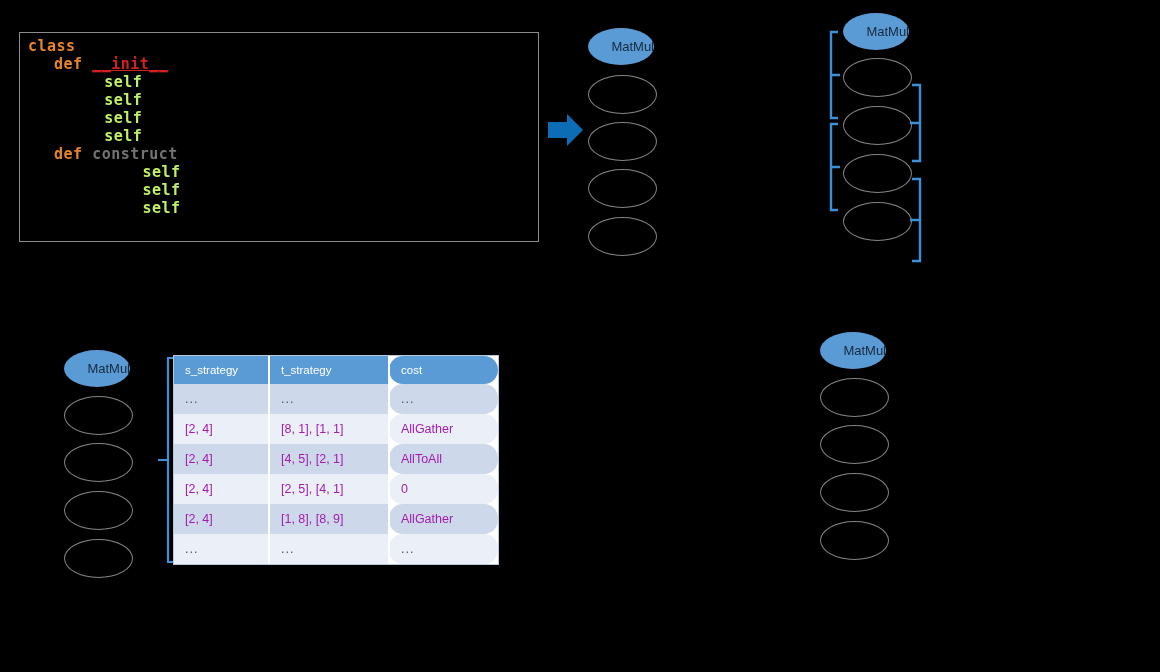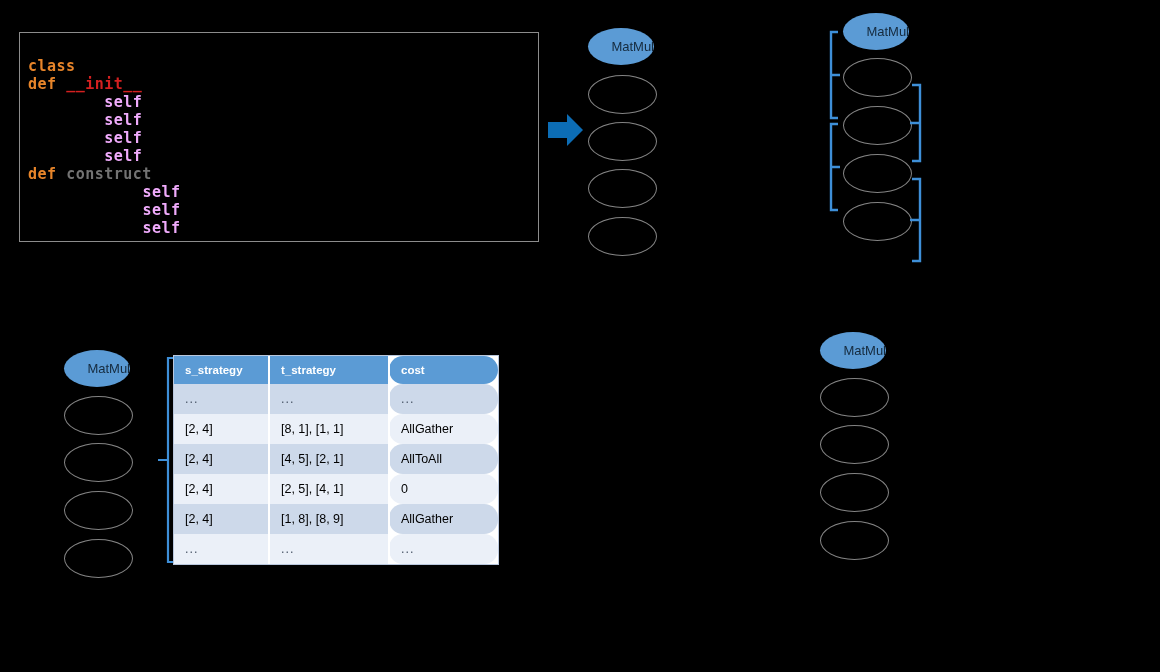--- a/index.html
+++ b/index.html
@@ -25,35 +25,35 @@
   
   #code-block {
     position: absolute;
     left: 19px;
     top: 32px;
     width: 520px;
     height: 210px;
     border: 1.5px solid #8c8c8c;
     background: #000000;
     box-sizing: border-box;
-    padding: 24px 0 0 8px;
+    padding: 4px 0 0 8px;
   }
   .code-line {
     font-family: "DejaVu Sans Mono", "Liberation Mono", monospace;
     font-size: 15px;
     font-weight: bold;
     line-height: 18px;
     white-space: pre;
     letter-spacing: 0.5px;
   }
   .kw-class   { color: #e8852a; }
-  .kw-def     { color: #e8852a; }
-  .fn-init    { color: #d42020; text-decoration-color:#d42020; }
+  .kw-def     { color: #e8852a; margin-left: 26px; }
+  .fn-init    { color: #d42020; text-decoration: underline; text-decoration-color:#d42020; }
   .fn-construct { color: #737373; }
-  .var-self   { color: #f0abfc; }
+  .var-self   { color: #bef264; }
 
   
   .matmul-node {
     position: absolute;
     background: #5B9BD5;
     border-radius: 50%;
     color: #152a3d;
     font-size: 13px;
     display: flex;
     align-items: center;
@@ -91,30 +91,30 @@
     border-collapse: collapse;
     border-spacing: 0;
     font-family: "Liberation Sans", sans-serif;
     background: #ffffff;
     box-shadow: 0 0 0 1px #b9c7dd;
   }
   #strategy-table th {
     background: #5B9BD5;
     color: #ffffff;
     font-size: 11.5px;
-    font-weight: bold;
+    font-weight: normal;
     text-align: left;
     padding: 6px 15px 7px 11px;
     border-right: 2px solid #ffffff;
     height: 15px;
   }
   #strategy-table th:last-child { border-right: none; }
   #strategy-table td {
     font-size: 12.5px;
-    color: #000000;
+    color: #a21caf;
     padding: 6px 8px 7px 11px;
     border-right: 2px solid #ffffff;
     height: 17px;
   }
   #strategy-table td:last-child { border-right: none; }
   #strategy-table tr.row-alt td { background: #CDD9EA; }
   #strategy-table tr.row-base td { background: #EBF0F8; }
   #strategy-table td.muted { color: #4a5668; letter-spacing: 1px; }
   .col-s { width: 68px; }
   .col-t { width: 92px; margin-left: 14px; }

